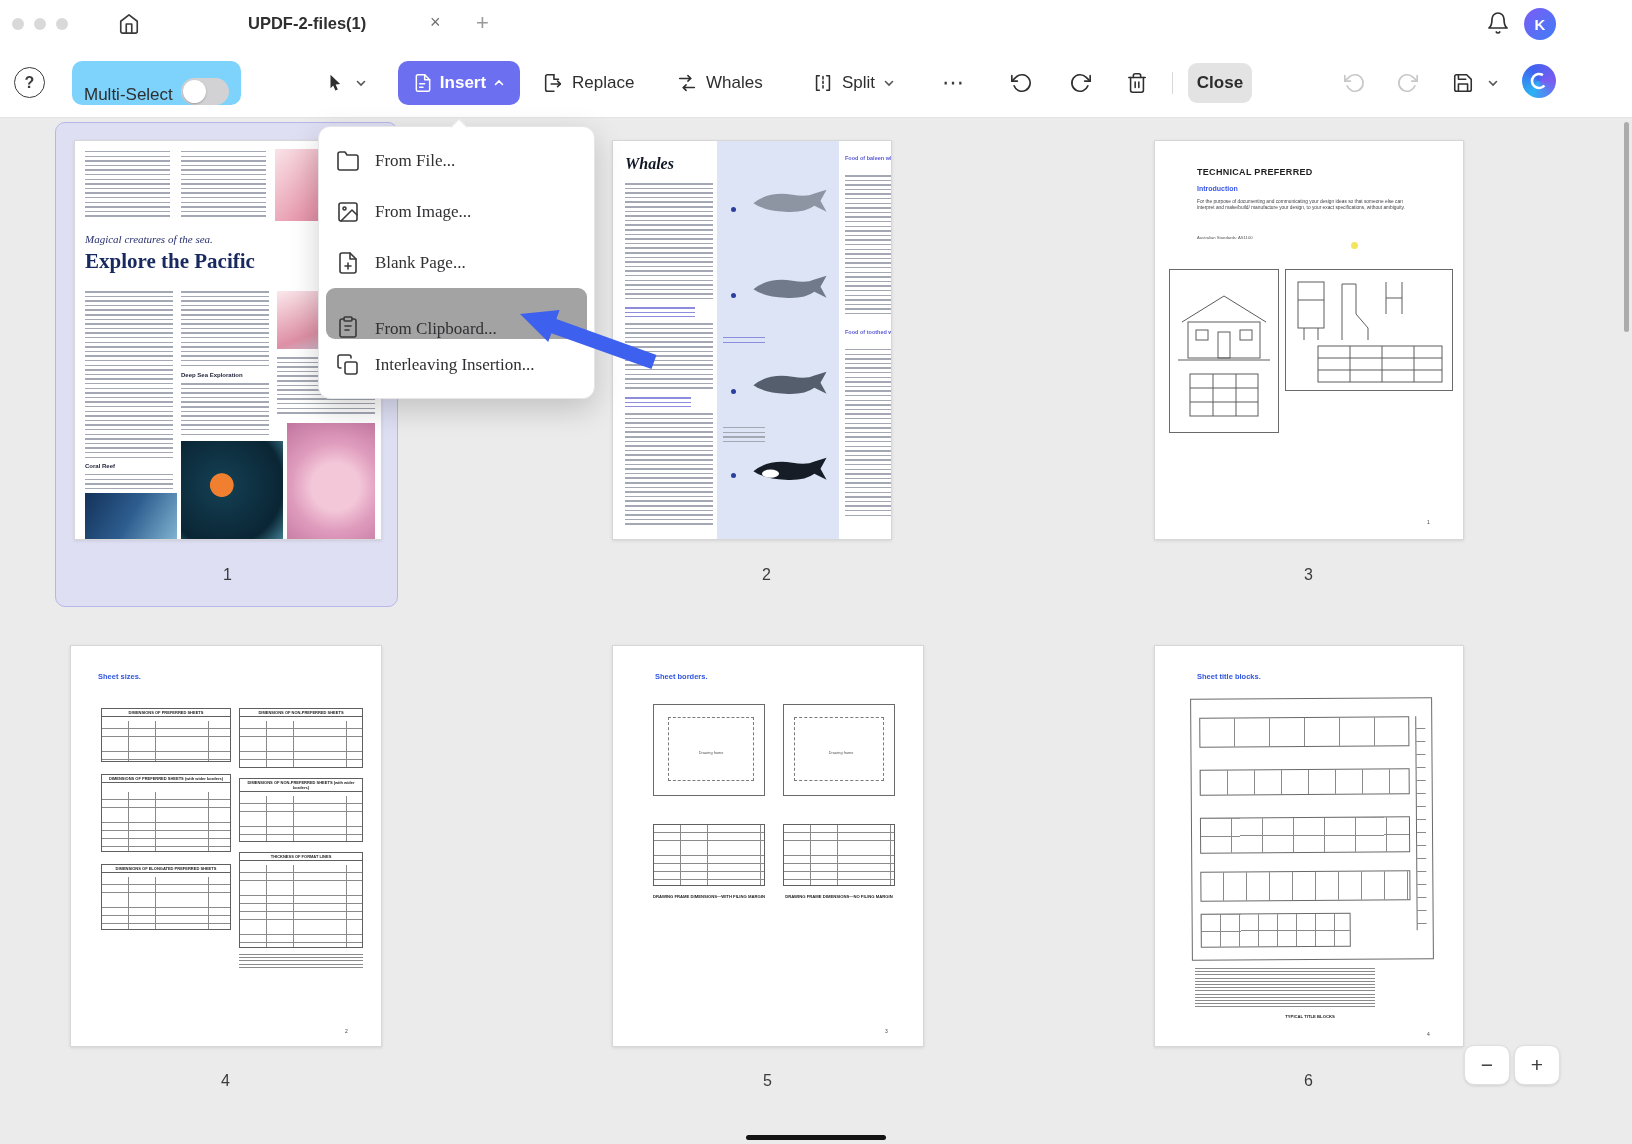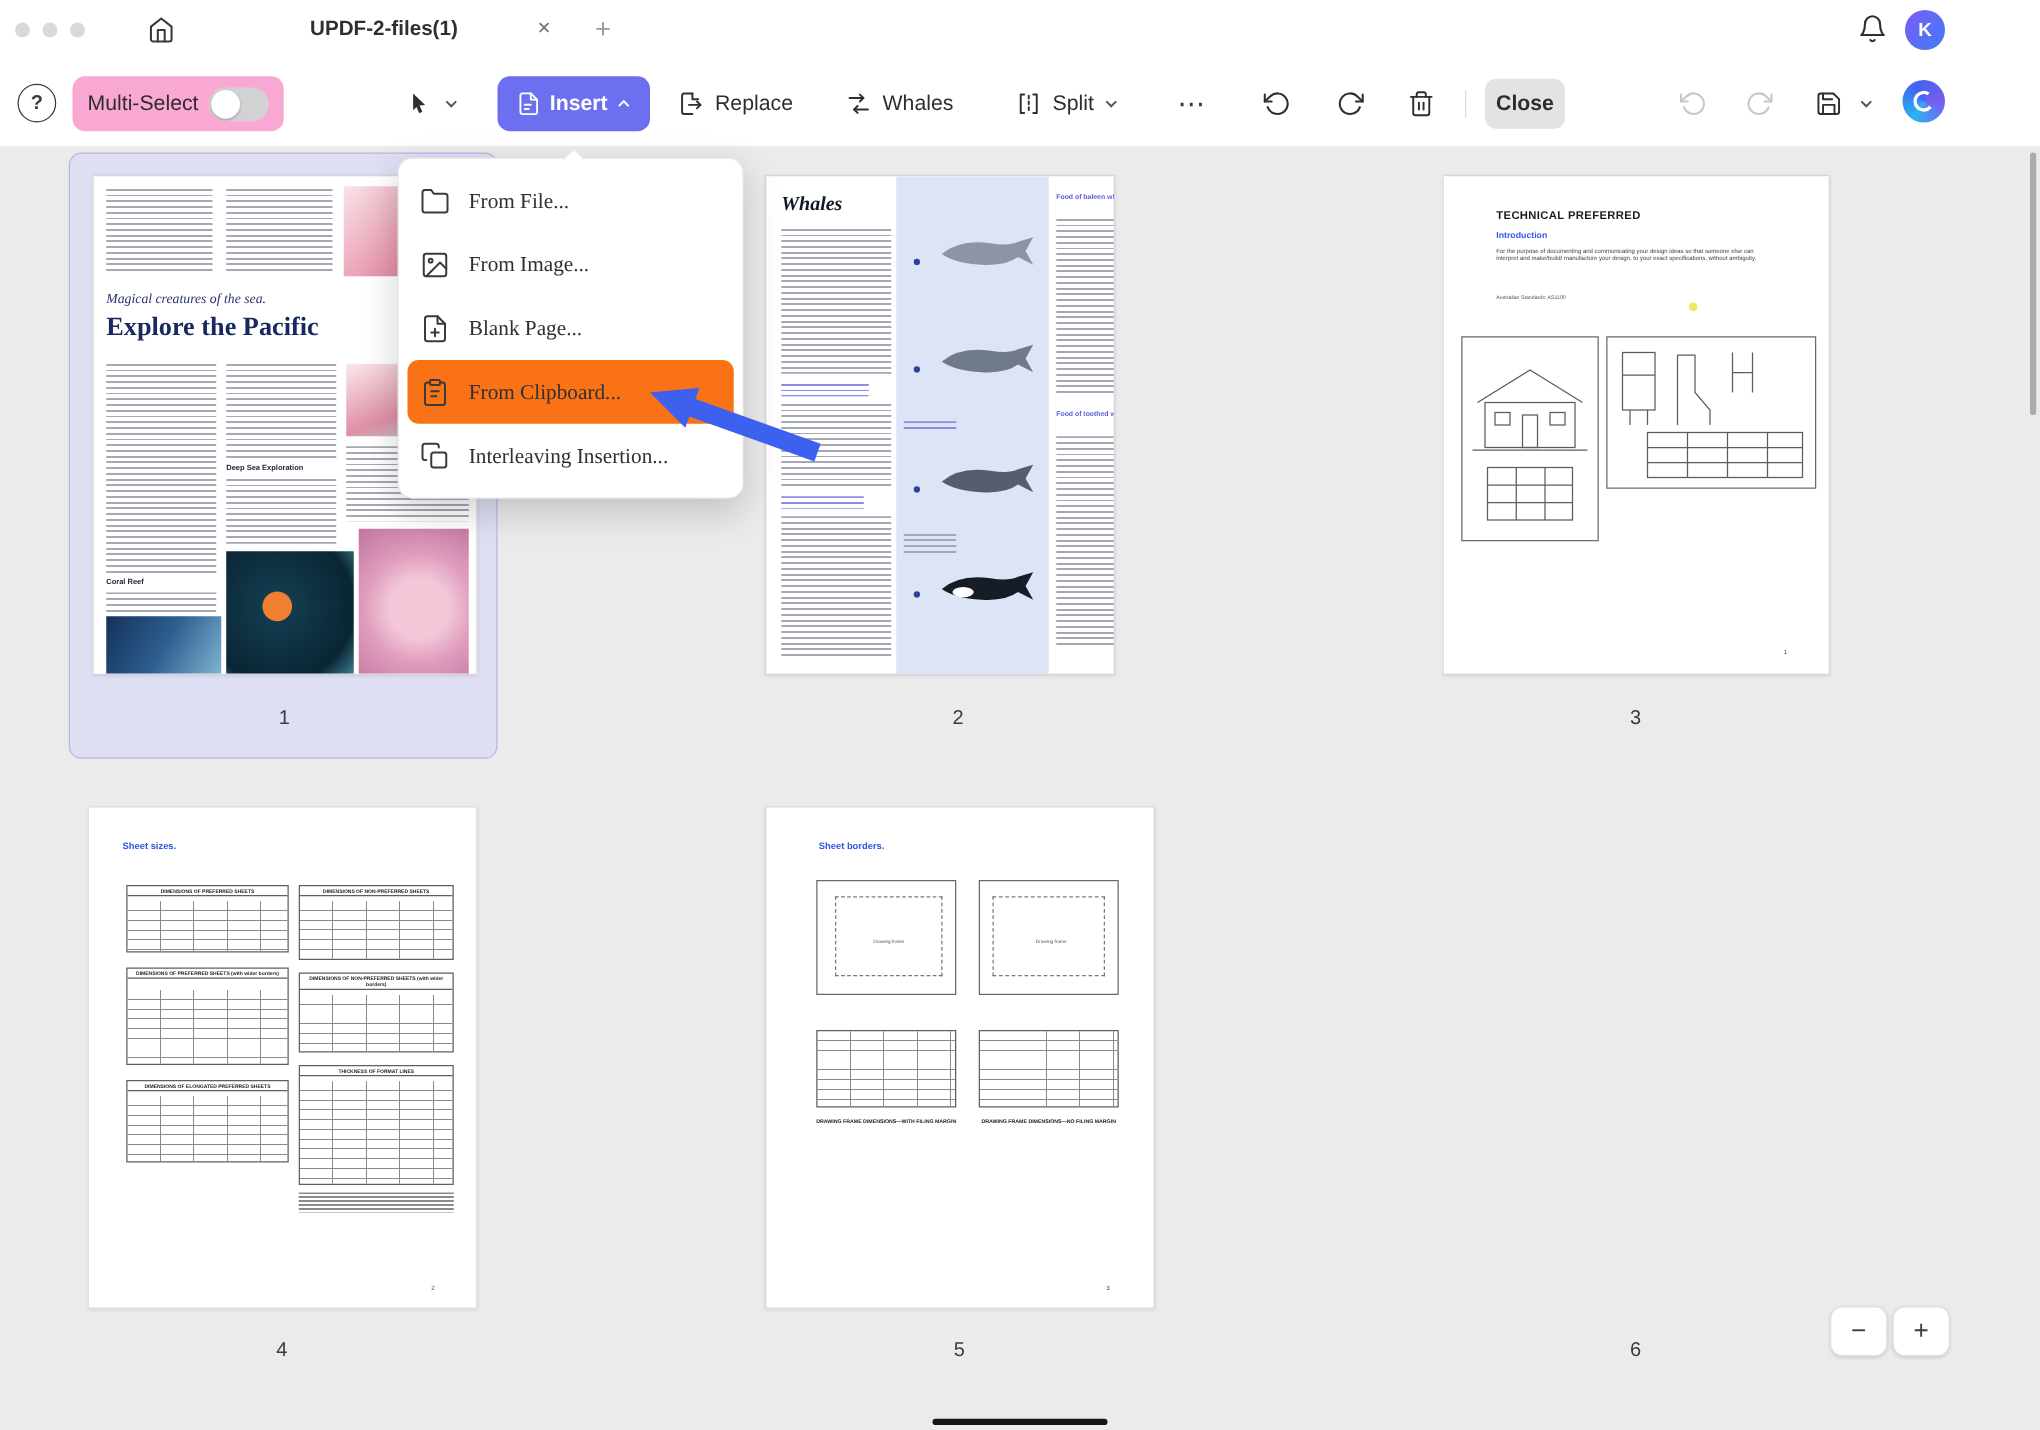--- a/index.html
+++ b/index.html
@@ -16,21 +16,21 @@
   .bell-btn { position:absolute; left:1486px; top:11px; width:26px; height:26px; }
   .avatar { position:absolute; left:1524px; top:8px; width:32px; height:32px; border-radius:50%;
             background:linear-gradient(135deg,#7b5cf5,#3f7df5); color:#fff; font-size:15px; font-weight:bold;
             display:flex; align-items:center; justify-content:center; }
 
   
   .toolbar { position:absolute; top:48px; left:0; width:100%; height:70px; background:#fff; border-bottom:1px solid #e3e3e4; z-index:10; }
   .tb { position:absolute; top:13px; height:44px; display:flex; align-items:center; gap:8px; font-size:17px; color:#2e2e2e; }
   .help-circle { left:14px; top:19px; position:absolute; width:31px; height:31px; border:1.6px solid #3c3c3c; border-radius:50%;
                  display:flex; align-items:center; justify-content:center; font-size:16px; font-weight:bold; color:#3c3c3c; }
-  .msel-group { left:58px; background:#f9a8d4; border-radius:10px; padding:0 12px; }
+  .msel-group { left:72px; background:#7dd3fc; border-radius:10px; padding:0 12px;align-items:flex-end; }
   .toggle { width:48px; height:27px; border-radius:14px; background:#d2d2d4; position:relative; }
   .toggle .knob { position:absolute; left:2px; top:2px; width:23px; height:23px; border-radius:50%; background:#fff; box-shadow:0 1px 2px rgba(0,0,0,.25); }
   .insert-btn { left:398px; width:122px; justify-content:center; background:#6d6ff1; border-radius:10px; color:#fff; font-weight:bold; gap:7px; }
   .icon-btn { justify-content:center; }
   .divider-v { position:absolute; left:1172px; top:24px; width:1px; height:22px; background:#d8d8d8; }
   .close-btn { left:1188px; width:64px; height:40px; top:15px; background:#e3e3e4; border-radius:9px; justify-content:center; color:#2c2c2c; font-weight:bold; }
   .ai-circle { position:absolute; left:1522px; top:16px; width:34px; height:34px; border-radius:50%;
                background:conic-gradient(from 210deg,#2bb3f3,#3f63f0,#7a5cf0,#2bb3f3); display:flex; align-items:center; justify-content:center; }
   .grayed { color:#c7c7c9; }
   svg.ic { display:block; }
@@ -68,21 +68,21 @@
   .dbox-inner { position:absolute; border:1px dashed #7a7a7a; }
   .dcap { font-size:4.2px; font-weight:bold; color:#222; text-align:center; line-height:1.3; }
   .dlabel { font-size:3.8px; color:#555; text-align:center; }
 
   
   .menu { position:absolute; left:318px; top:126px; width:277px; background:#fff; border:1px solid #e6e6e8;
           border-radius:12px; box-shadow:0 10px 30px rgba(0,0,0,.18); padding:8px 7px; z-index:40; }
   .menu-caret { position:absolute; left:134px; top:-6px; width:12px; height:12px; background:#fff; transform:rotate(45deg);
                 border-left:1px solid #e6e6e8; border-top:1px solid #e6e6e8; }
   .menu-item { height:51px; display:flex; align-items:center; gap:15px; padding:0 10px; border-radius:9px; font-size:17px; color:#303033;font-family:Liberation Serif, serif; }
-  .menu-item.hl { background:#f97316; }
+  .menu-item.hl { background:#a3a3a3;align-items:flex-end; }
 
   .blue-arrow { position:absolute; left:512px; top:298px; z-index:50; }
 
   
   .zoom-btn { position:absolute; top:1045px; width:46px; height:40px; background:#fff; border:1px solid #e0e0e0; border-radius:10px;
               box-shadow:0 1px 3px rgba(0,0,0,.12); display:flex; align-items:center; justify-content:center;
               font-size:21px; color:#3d3d3d; z-index:5; }
   .vscroll { position:absolute; left:1624px; top:122px; width:5px; height:210px; background:#ababab; border-radius:3px; z-index:5; }
   .home-indicator { position:absolute; left:746px; top:1135px; width:140px; height:5px; background:#141414; border-radius:3px; z-index:60; }
   .yellow-dot { position:absolute; width:7px; height:7px; border-radius:50%; background:#f2e24b; opacity:.9; }
@@ -392,20 +392,44 @@
       <div class="ptable-grid" style="top:0;"></div>
     </div>
 
     <div class="abs dcap" style="left:40px; top:248px; width:112px;">DRAWING FRAME DIMENSIONS—WITH FILING MARGIN</div>
     <div class="abs dcap" style="left:170px; top:248px; width:112px;">DRAWING FRAME DIMENSIONS—NO FILING MARGIN</div>
 
     <div class="abs inner-pno" style="left:272px; top:382px;">3</div>
   </div>
   <div class="pnum" style="left:763px; top:1072px;">5</div>
 
+  <div class="page" style="left:1154px; top:645px; width:310px; height:402px;">
+    <div class="abs blue-h" style="left:42px; top:26px;">Sheet title blocks.</div>
+
+    <div class="abs" style="left:36px; top:52px; width:242px; height:262px; border:1px solid #6a6a6a; transform:rotate(-0.4deg);">
+      <div class="abs" style="left:8px; top:18px; width:210px; height:30px; border:1px solid #6a6a6a;
+           background-image:repeating-linear-gradient(to right,transparent 0,transparent 34px,#8a8a8a 34px,#8a8a8a 35px);"></div>
+      <div class="abs" style="left:8px; top:70px; width:210px; height:26px; border:1px solid #6a6a6a;
+           background-image:repeating-linear-gradient(to right,transparent 0,transparent 26px,#8a8a8a 26px,#8a8a8a 27px);"></div>
+      <div class="abs" style="left:8px; top:118px; width:210px; height:36px; border:1px solid #6a6a6a;
+           background-image:repeating-linear-gradient(to right,transparent 0,transparent 30px,#8a8a8a 30px,#8a8a8a 31px),
+                            repeating-linear-gradient(to bottom,transparent 0,transparent 17px,#8a8a8a 17px,#8a8a8a 18px);"></div>
+      <div class="abs" style="left:8px; top:172px; width:210px; height:30px; border:1px solid #6a6a6a;
+           background-image:repeating-linear-gradient(to right,transparent 0,transparent 22px,#8a8a8a 22px,#8a8a8a 23px);"></div>
+      <div class="abs" style="left:224px; top:18px; width:10px; height:214px;
+           background-image:repeating-linear-gradient(to bottom,transparent 0,transparent 12px,#8a8a8a 12px,#8a8a8a 13px); border-left:1px solid #6a6a6a;"></div>
+      <div class="abs" style="left:8px; top:214px; width:150px; height:34px; border:1px solid #6a6a6a;
+           background-image:repeating-linear-gradient(to right,transparent 0,transparent 18px,#8a8a8a 18px,#8a8a8a 19px),
+                            repeating-linear-gradient(to bottom,transparent 0,transparent 16px,#8a8a8a 16px,#8a8a8a 17px);"></div>
+    </div>
+
+    <div class="abs fl-tiny" style="left:40px; top:322px; width:180px; height:42px;"></div>
+    <div class="abs dcap" style="left:80px; top:368px; width:150px;">TYPICAL TITLE BLOCKS</div>
+    <div class="abs inner-pno" style="left:272px; top:385px;">4</div>
+  </div>
   <div class="pnum" style="left:1304px; top:1072px;">6</div>
 
   <div class="menu">
     <div class="menu-caret"></div>
 
     <div class="menu-item">
       <svg class="ic" width="24" height="24" viewBox="0 0 24 24" fill="none" stroke="#3a3a3a" stroke-width="1.6" stroke-linecap="round" stroke-linejoin="round">
           <path d="M22 19a2 2 0 0 1-2 2H4a2 2 0 0 1-2-2V5a2 2 0 0 1 2-2h5l2 3h9a2 2 0 0 1 2 2z"></path>
         </svg>
       <span>From File...</span>

